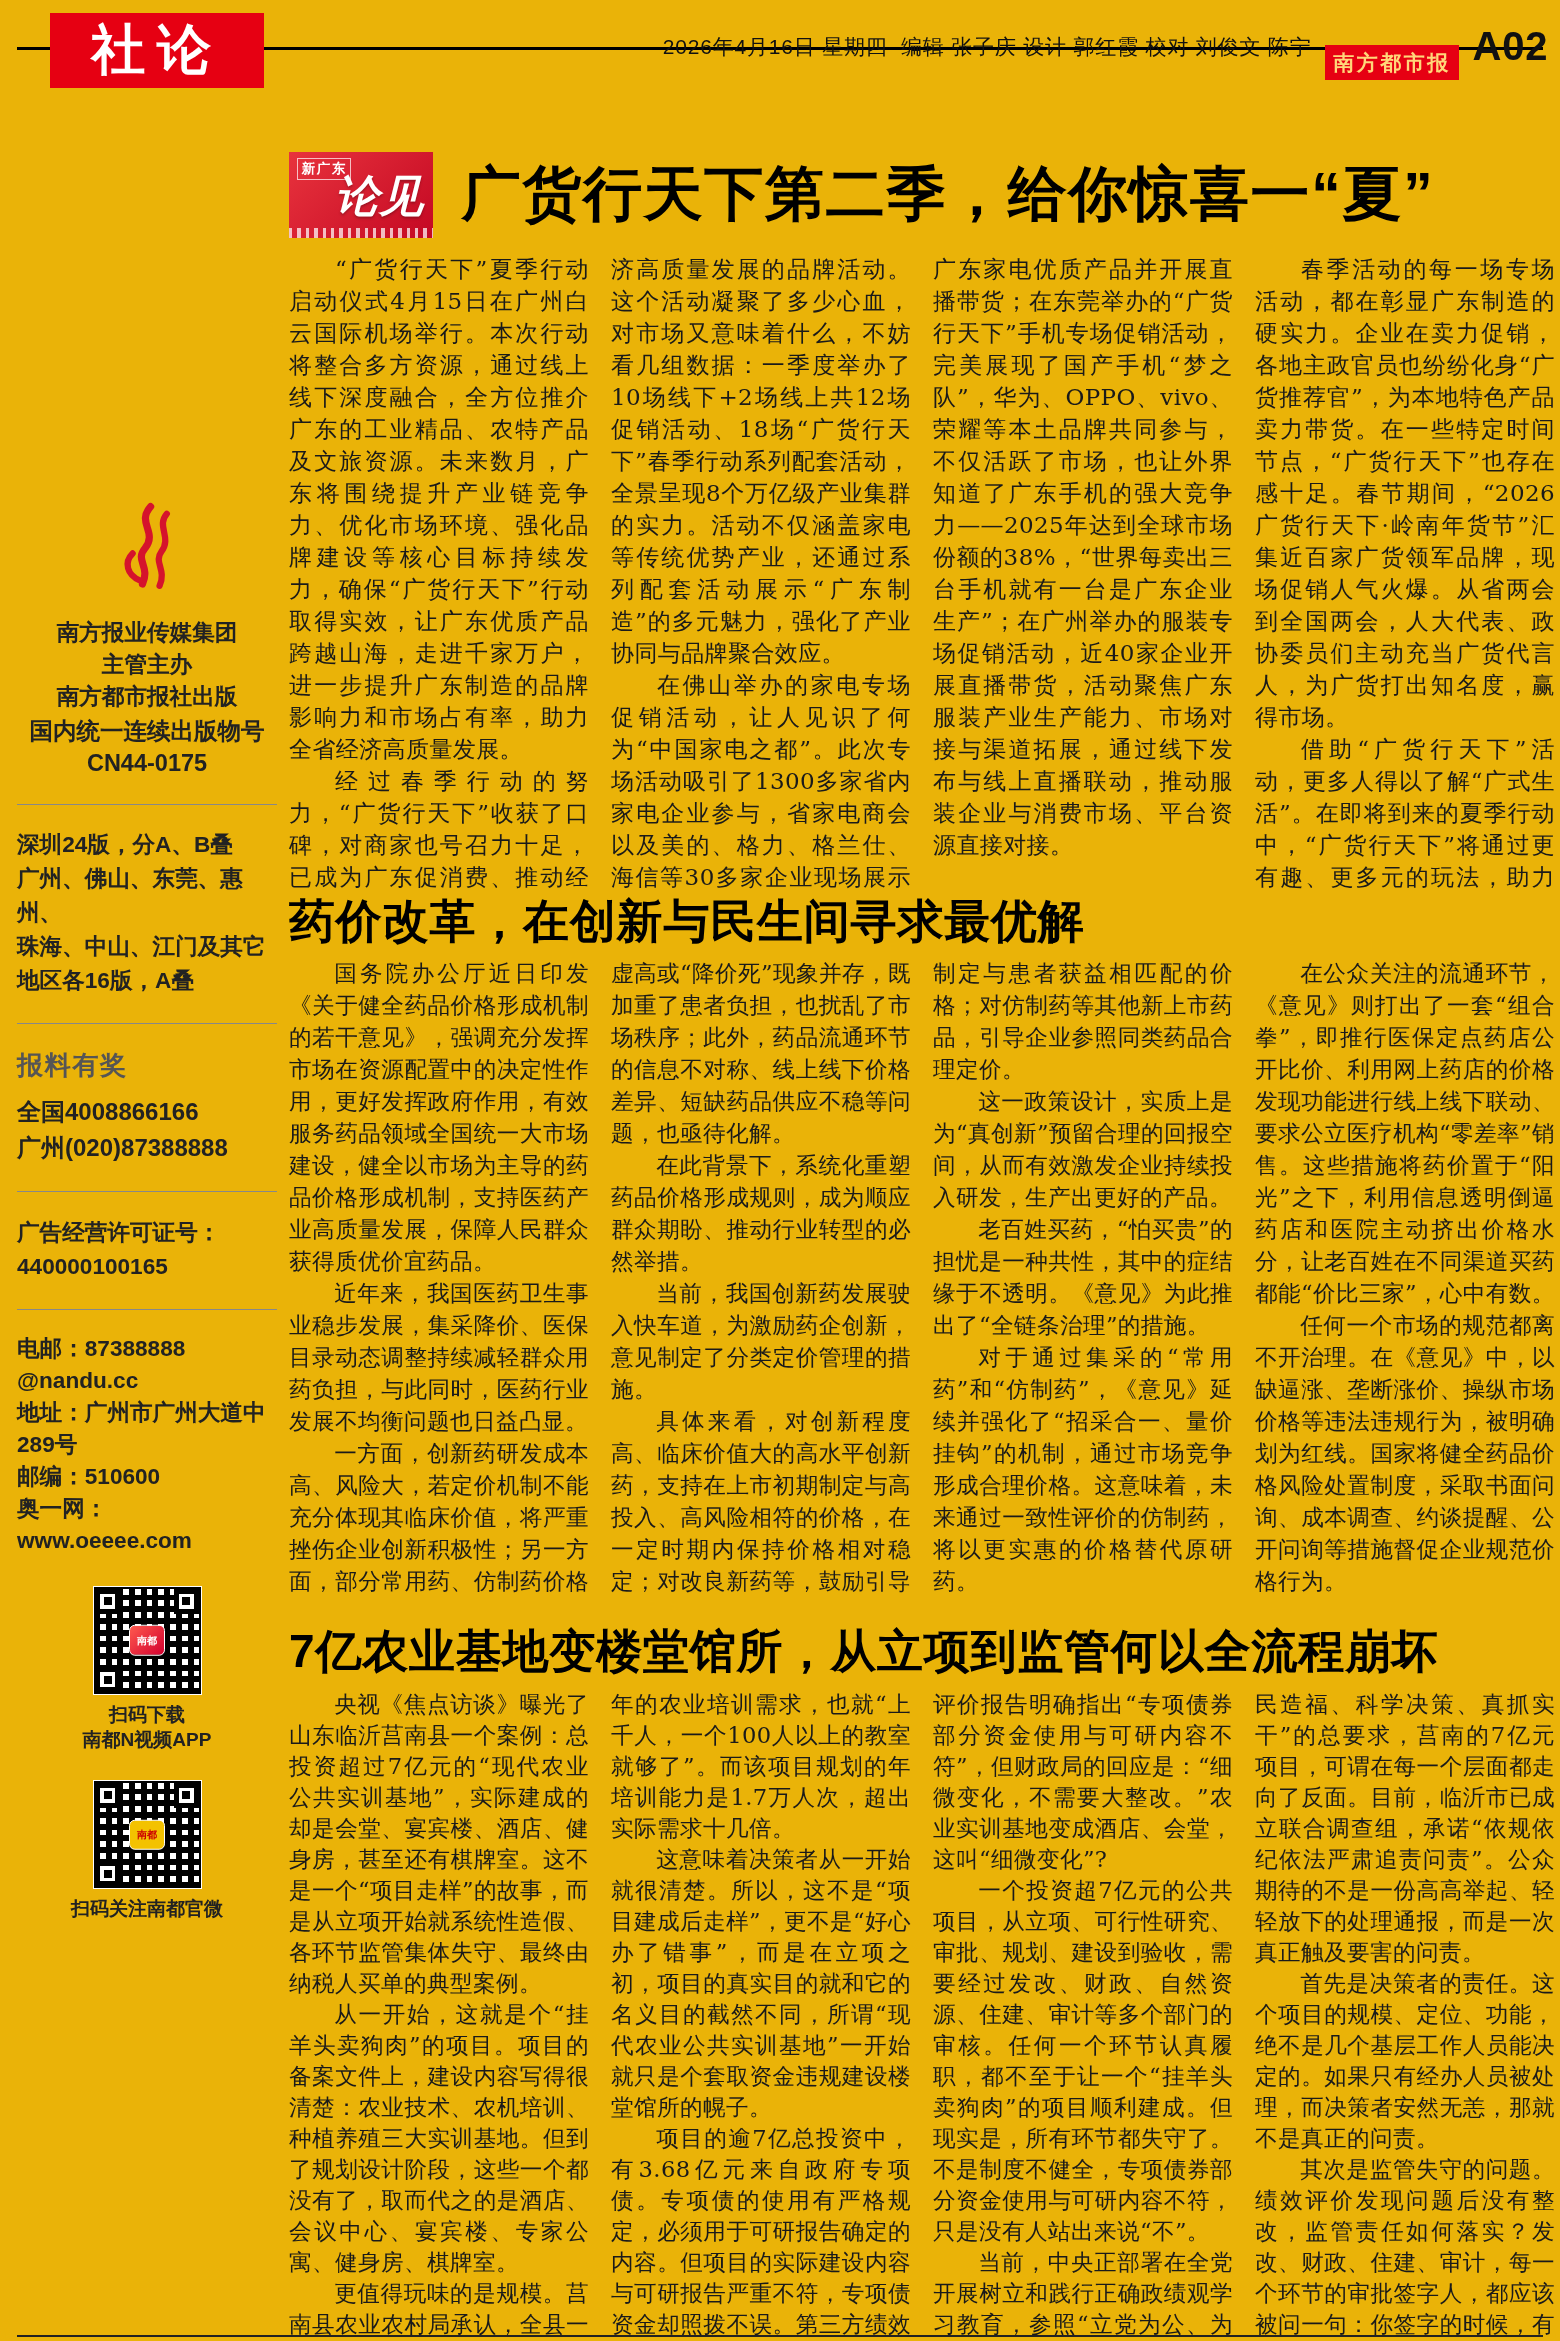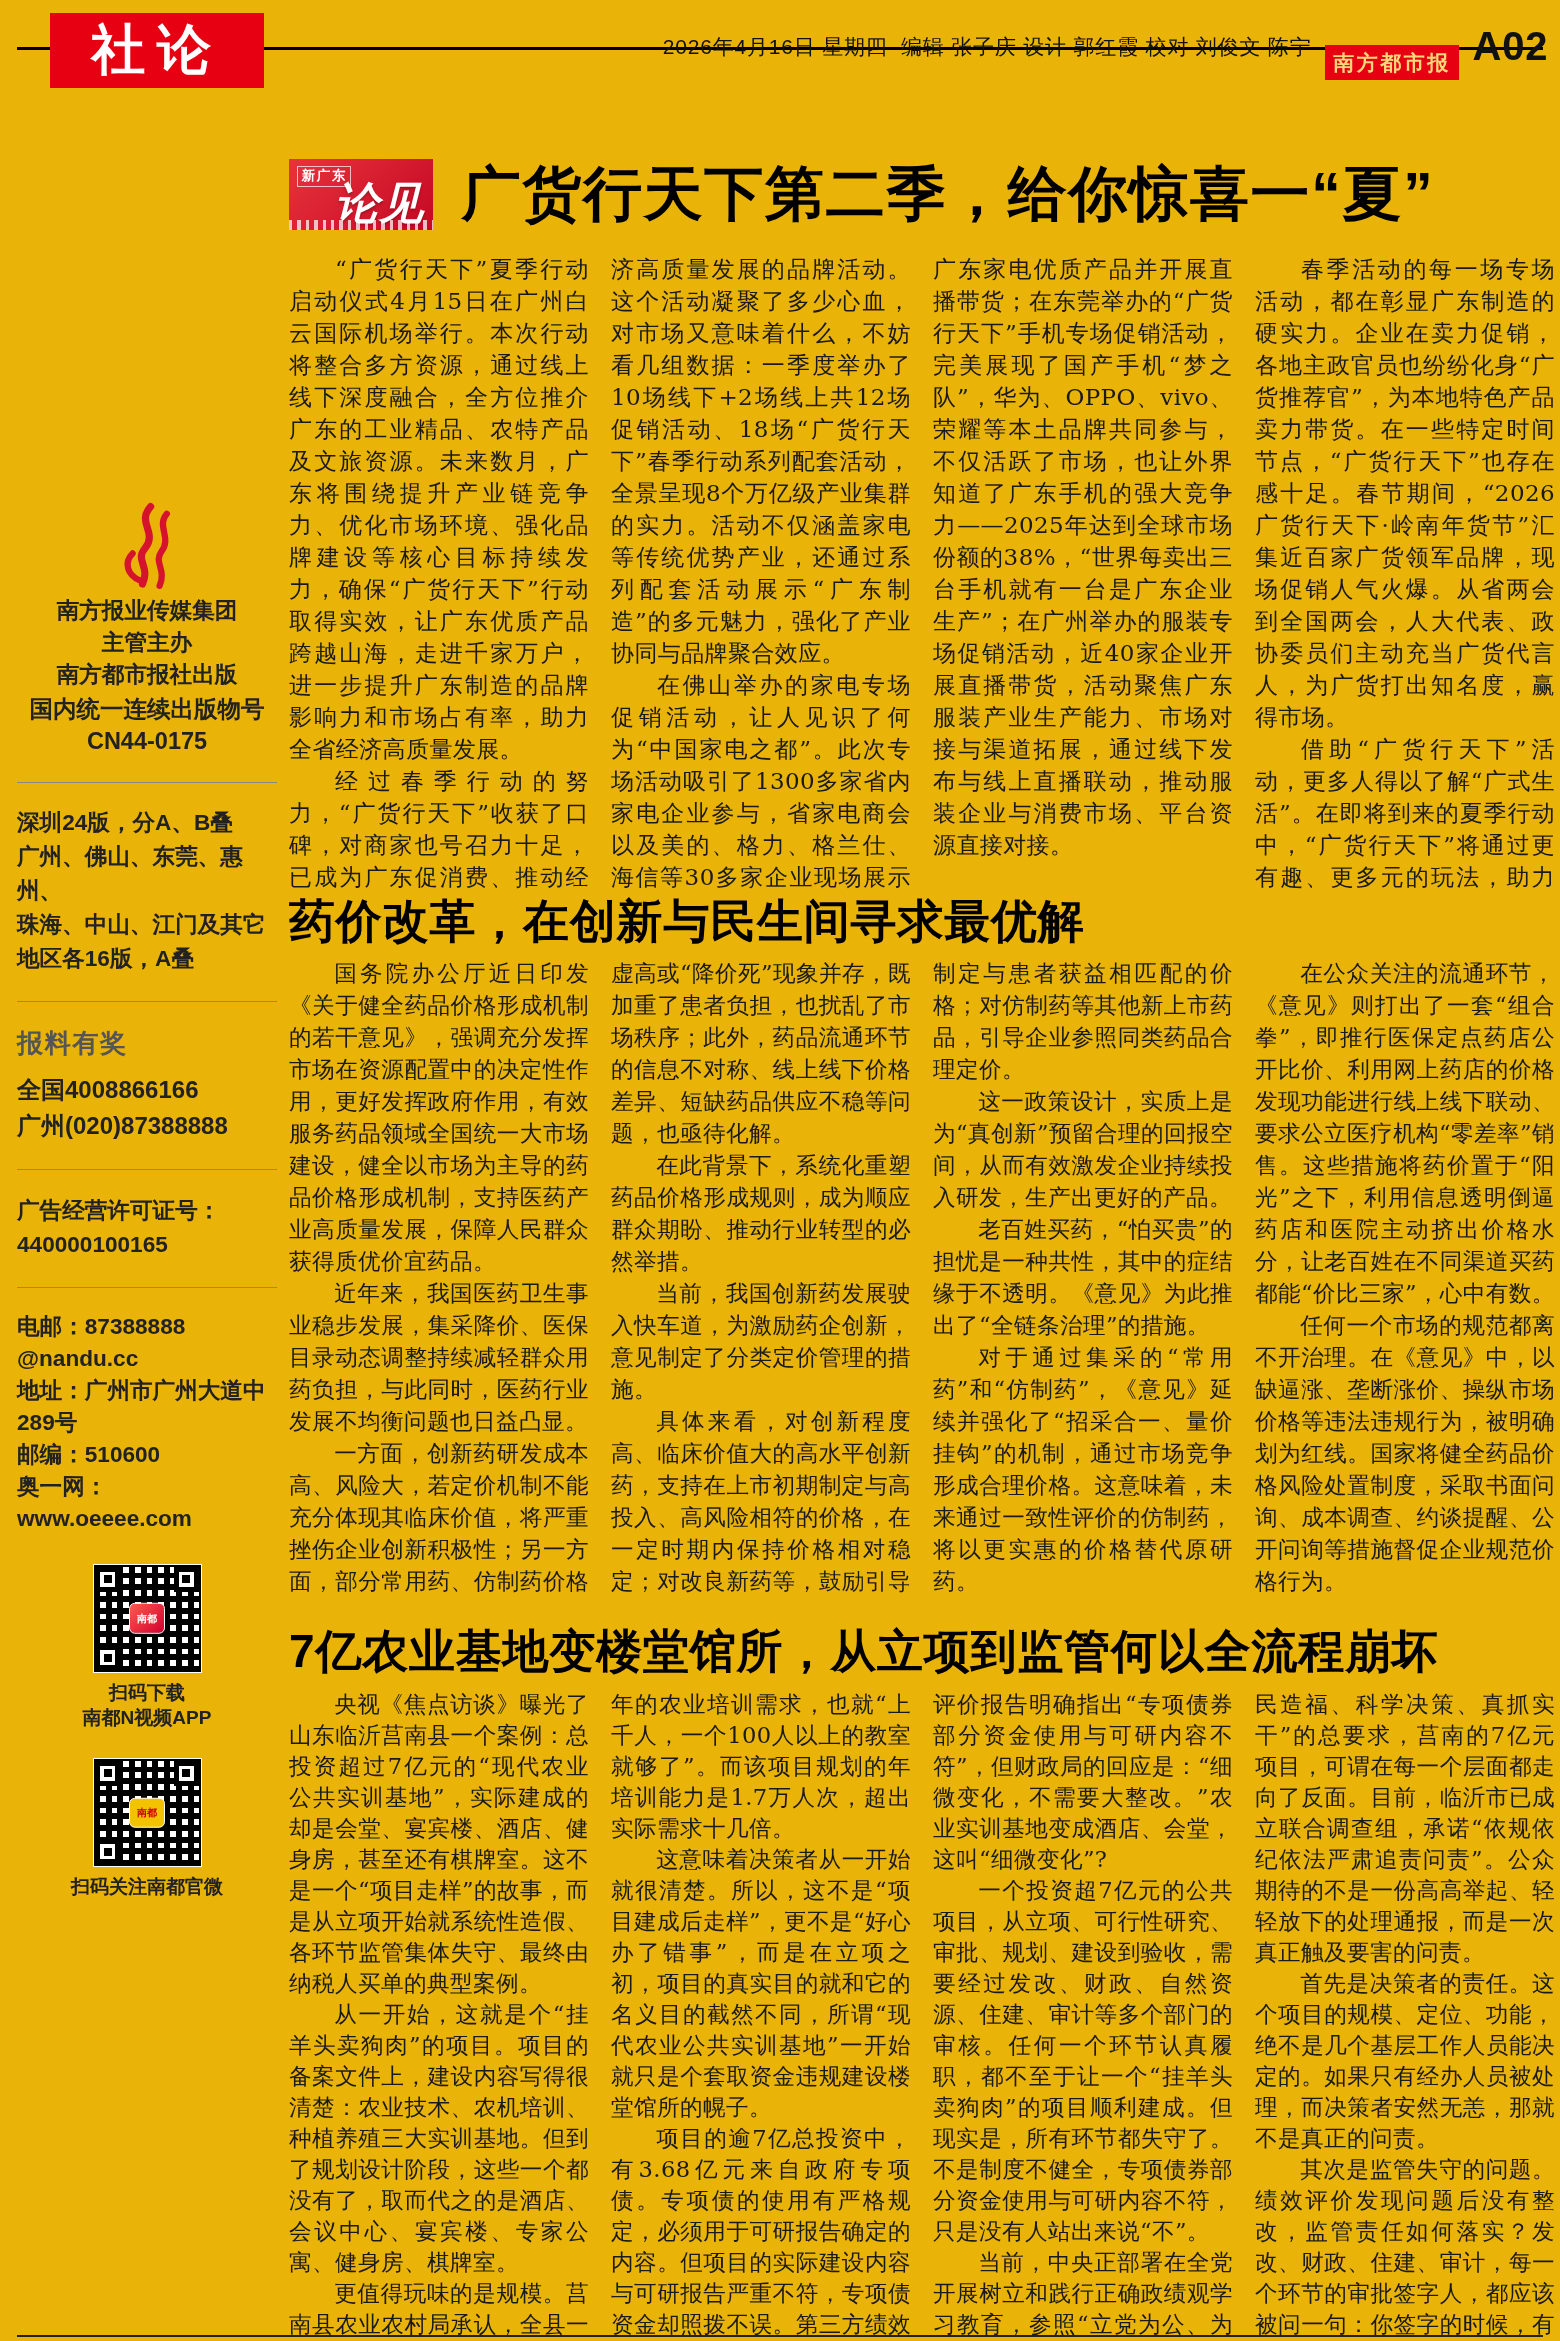--- a/index.html
+++ b/index.html
@@ -14,21 +14,21 @@
           font-size:54px;font-weight:900;letter-spacing:11.7px;}
   .dateline{position:absolute;top:13.4px;right:11.7px;display:flex;align-items:center;gap:13.4px;text-align:right;}
   .dateline .dtext{font-size:21px;color:#111;letter-spacing:0.8px;}
   .nameplate{background:#e60012;color:#ffd77a;font-family:"DejaVu Serif",serif;font-weight:bold;
              font-size:21px;padding:3.4px 8.4px;letter-spacing:2.5px;margin-top:32px;}
   .pageno{font-size:40px;font-weight:900;letter-spacing:0.8px;}
 
   
   .sidebar{position:absolute;left:17px;top:501px;width:260px;}
   .flame{display:block;margin:0 auto;}
-  .mast{text-align:center;font-size:22.6px;line-height:32px;font-weight:700;color:#222;}
+  .mast{margin-top:22px;text-align:center;font-size:22.6px;line-height:32px;font-weight:700;color:#222;}
   .issn{margin-top:1.7px;text-align:center;font-size:23.5px;line-height:32px;font-weight:700;color:#222;}
   .sb-hr{border:none;border-top:1.7px solid #888;margin:25px 0 23.5px 0;}
   .editions{font-size:22.6px;line-height:34px;color:#222;font-weight:600;}
   .hot-title{font-size:26px;font-weight:900;color:#555;letter-spacing:1.7px;}
   .hot-num{margin-top:11.7px;font-size:24px;line-height:36px;color:#222;font-weight:600;}
   .license{font-size:22.6px;line-height:34px;color:#222;font-weight:600;}
   .contact{font-size:22.6px;line-height:32px;color:#222;font-weight:600;}
   .qr-wrap{margin-top:28.5px;text-align:center;}
   .qr{position:relative;width:107px;height:107px;margin:0 auto;border:1.7px solid #fff;
       background-image:repeating-linear-gradient(90deg,#000 0 5.9px,transparent 5.9px 11.7px),
@@ -39,21 +39,21 @@
   .qr .badge{position:absolute;left:50%;top:50%;transform:translate(-50%,-50%);
              width:34px;height:28.5px;border-radius:5.9px;border:1.7px solid #fff;
              display:flex;align-items:center;justify-content:center;font-size:10px;font-weight:700;}
   .badge.red{background:linear-gradient(135deg,#ff5a4e,#d3002f);color:#fff;}
   .badge.gold{background:#f3c200;color:#c00;}
   .qr-cap{margin-top:6.7px;font-size:19px;line-height:25px;color:#222;font-weight:600;}
 
   
   .main{position:absolute;left:289px;top:109px;width:1266px;}
   .art1-head{display:flex;align-items:center;margin-top:42px;height:87px;}
-  .lunjian{position:relative;width:144px;height:71px;flex:0 0 auto;
+  .lunjian{position:relative;width:144px;height:86px;flex:0 0 auto;
            background:linear-gradient(135deg,#e8333d,#c40823);overflow:hidden;}
   .lunjian .small{position:absolute;left:8.4px;top:6.7px;color:#fff;font-size:13.4px;font-weight:700;
                   letter-spacing:1.7px;border:0.8px solid rgba(255,255,255,.7);padding:0.8px 3.4px;}
   .lunjian .big{position:absolute;right:10px;top:15px;color:#fff;font-size:44px;font-weight:900;
                 font-family:Liberation Serif, serif;font-style:italic;text-shadow:0 1.7px 2.5px rgba(0,0,0,.25);}
   .lunjian .skyline{position:absolute;left:0;right:0;bottom:0;height:10px;opacity:.8;
                   background:repeating-linear-gradient(90deg,rgba(255,255,255,.9) 0 3.4px,transparent 3.4px 8.4px);}
   h1.headline{margin:0 0 0 28.5px;font-size:59px;line-height:65px;font-weight:900;color:#000;
               letter-spacing:1.7px;white-space:nowrap;}
   h2.headline{margin:0;font-size:46px;line-height:52px;font-weight:900;color:#000;letter-spacing:0.8px;}

